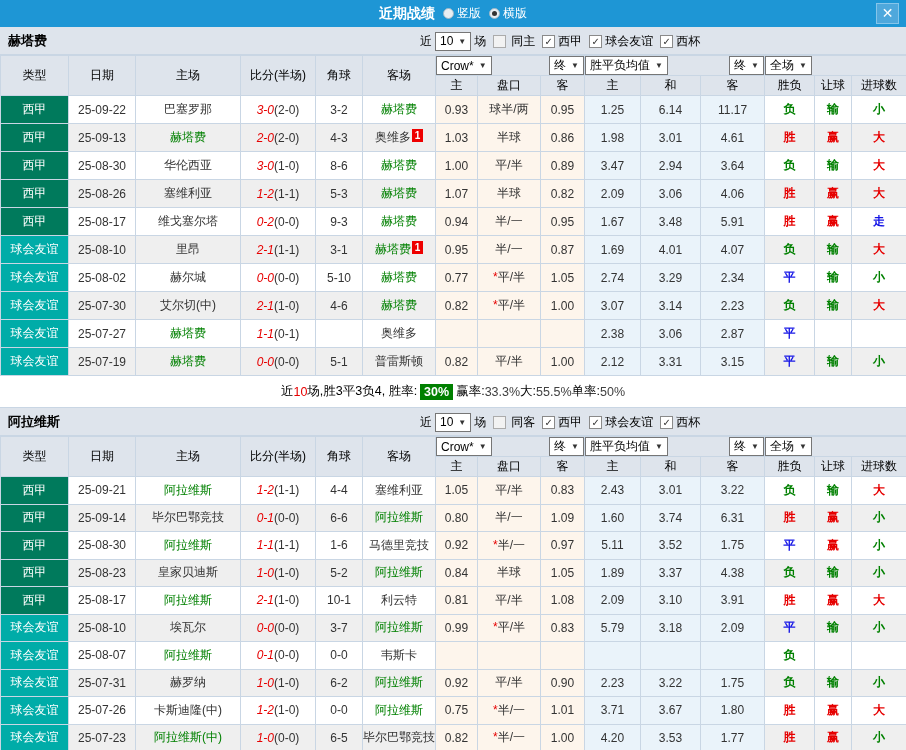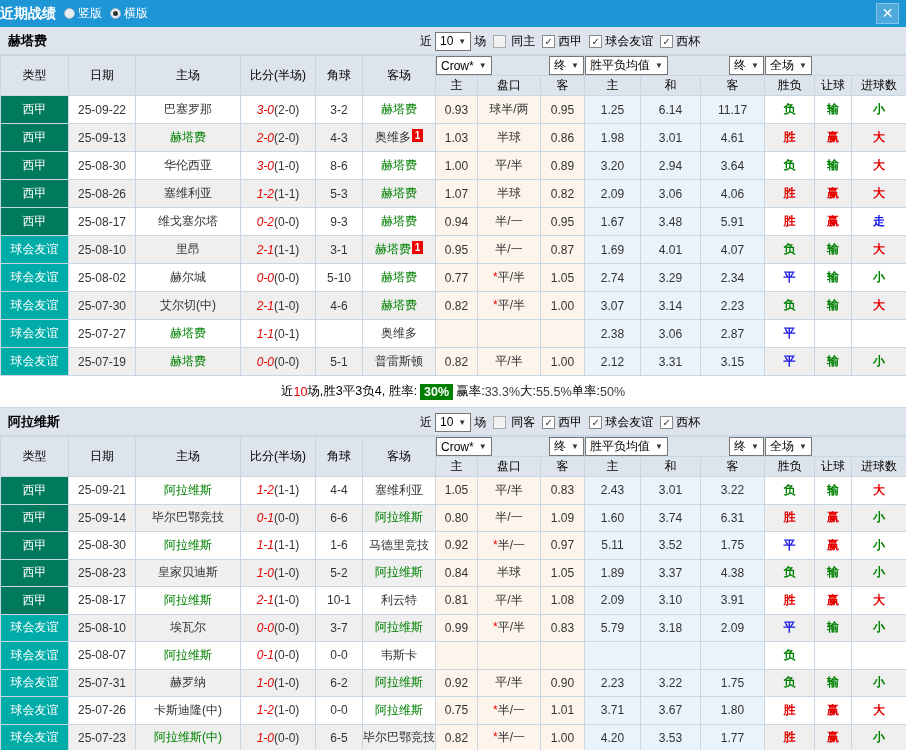--- a/index.html
+++ b/index.html
@@ -1,20 +1,20 @@
 <!DOCTYPE html>
 <html><head>
 <meta charset="utf-8">
 <style>
   * { margin:0; padding:0; box-sizing:border-box; }
   html,body { width:906px; height:750px; overflow:hidden; }
   body { font-family:"Liberation Sans","DejaVu Sans",sans-serif; font-size:12px; color:#333; background:#fff; }
 
   
-  .titlebar { height:27px; background:#1e96d5; position:relative; display:flex; align-items:center; justify-content:flex-start; color:#fff; }
+  .titlebar { height:27px; background:#1e96d5; position:relative; display:flex; align-items:center; justify-content:center; color:#fff; }
   .title-text { font-weight:bold; font-size:14px; }
   .radio-item { display:inline-flex; align-items:center; gap:3px; margin-left:8px; cursor:pointer; font-size:12px; }
   .rb { width:11px; height:11px; border-radius:50%; background:#e9eef2; border:1px solid #9db6c6; display:inline-block; position:relative; }
   .rb.checked::after { content:''; position:absolute; left:2px; top:2px; width:5px; height:5px; border-radius:50%; background:#333; }
   .close-btn { position:absolute; right:7px; top:3px; width:23px; height:21px; background:#4fa8dc; border:1px solid #86c5ea; color:#fff; text-align:center; line-height:19px; font-size:14px; font-weight:bold; cursor:pointer; }
 
   
   .section-header { height:28px; background:#dee4ec; position:relative; display:flex; align-items:center; border-bottom:1px solid #c9d6e4; }
   .team-name { font-weight:bold; font-size:13px; color:#000; padding-left:8px; }
   .controls { position:absolute; left:420px; top:0; height:28px; display:flex; align-items:center; gap:3px; color:#000; }
@@ -198,21 +198,21 @@
       <tr>
         <td class="type-cell lg-liga">西甲</td>
         <td>25-08-30</td>
         <td><span>华伦西亚</span></td>
         <td><span class="score-main">3-0</span><span class="score-half">(1-0)</span></td>
         <td>8-6</td>
         <td><span class="team-link">赫塔费</span></td>
         <td class="bg-peach">1.00</td>
         <td class="bg-peach">平/半</td>
         <td class="bg-peach">0.89</td>
-        <td class="bg-blue">3.20</td>
+        <td class="bg-blue">3.47</td>
         <td class="bg-blue">2.94</td>
         <td class="bg-blue">3.64</td>
         <td class="res res-g">负</td>
         <td class="res res-g">输</td>
         <td class="res res-r">大</td>
       </tr>
       <tr>
         <td class="type-cell lg-liga">西甲</td>
         <td>25-08-26</td>
         <td><span>塞维利亚</span></td>

